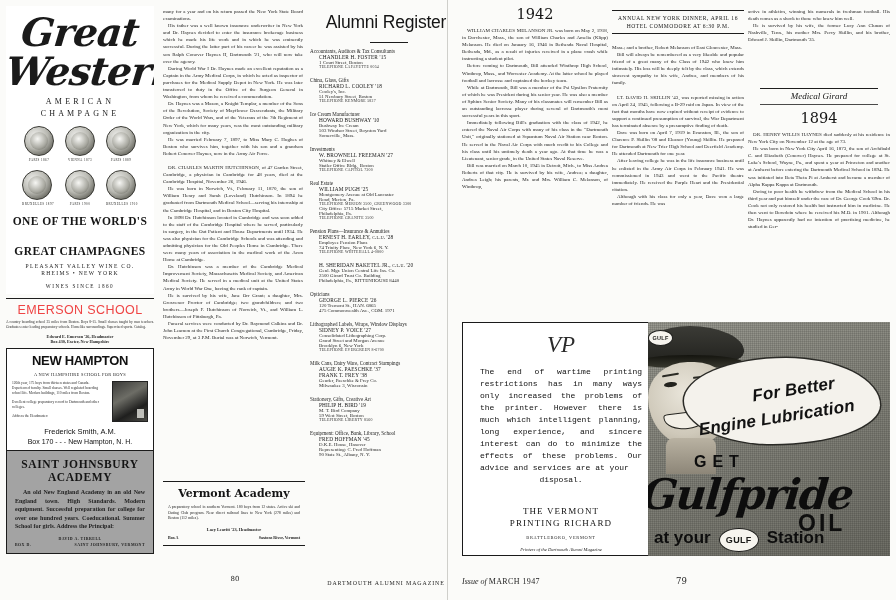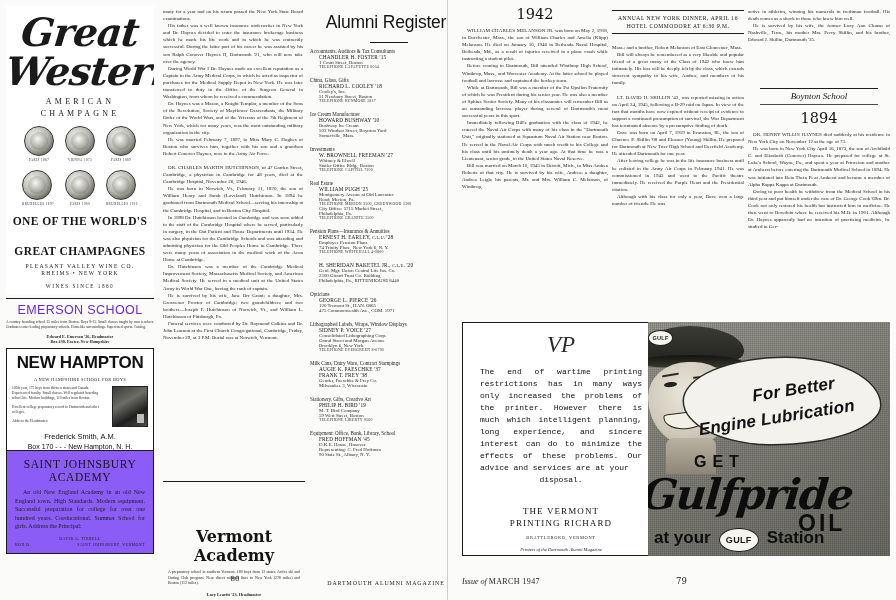--- a/index.html
+++ b/index.html
@@ -89,33 +89,33 @@
   .gw-b4 { font-size: 5.6px; letter-spacing: 1.3px; margin-top: 1px; color: #1c1c1c; }
   .gw-b5 { font-size: 5.2px; letter-spacing: 1.5px; margin-top: 7px; color: #1c1c1c; }
 
   
   .rule-h { border-top: 1.4px solid #1e1e1e; }
   .rule-thin { border-top: .8px solid #4a4a4a; }
 
   #emerson { position: absolute; left: 6px; top: 298px; width: 148px; }
   #emerson .hdr {
     text-align: center; font-family: "Liberation Sans", sans-serif;
-    font-size: 12.5px; letter-spacing: .4px; color: #6d28d9; margin-top: 4px;
+    font-size: 12.5px; letter-spacing: .4px; color: #ef4444; margin-top: 4px;
   }
   #emerson .body {
     font-size: 3.6px; line-height: 1.35; text-align: justify; margin-top: 3px; color: #2a2a2a;
   }
   #emerson .sig { text-align: center; font-size: 4.2px; margin-top: 4px; color: #1f1f1f; font-weight: bold; }
   #emerson .sig2 { text-align: center; font-size: 4.2px; color: #1f1f1f; font-weight: bold; }
 
   #newhampton { position: absolute; left: 6px; top: 348px; width: 148px;
     border: 1.3px solid #1c1c1c; padding: 4px 5px 5px 5px; background:#fff; }
   #nh-title {
     text-align: center; font-family: "Liberation Sans", sans-serif;
-    font-weight: bold; font-size: 17px; letter-spacing: -.3px; color: #111;
+    font-weight: bold; font-size: 13px; letter-spacing: -.3px; color: #111;
   }
   #nh-sub { text-align: center; font-size: 4.4px; letter-spacing: .35px; margin-top: 4px; color: #222; }
   #nh-flex { display: flex; gap: 4px; margin-top: 4px; }
   #nh-left { flex: 1; font-size: 3.6px; line-height: 1.4; color: #2a2a2a; }
   #nh-photo {
     width: 36px; height: 41px;
     background: linear-gradient(150deg,#3a3a38 0%, #6d6d66 38%, #1f1f1e 70%, #4b4b46 100%);
     border: .7px solid #222;
     position: relative;
   }
@@ -123,36 +123,36 @@
     content: ""; position: absolute; right: 3px; bottom: 3px;
     width: 7px; height: 9px; background: #d8d8d2; opacity: .85;
   }
   #nh-addr { font-size: 3.6px; margin-top: 4px; color: #2a2a2a; }
   #nh-name { text-align: center; font-family: "Liberation Sans", sans-serif;
     font-size: 7.5px; margin-top: 5px; color: #111; }
   #nh-box { text-align: center; font-family: "Liberation Sans", sans-serif;
     font-size: 7px; margin-top: 2px; color: #111; }
 
   #sja { position: absolute; left: 6px; top: 450px; width: 148px;
-    border: 1.3px solid #1c1c1c; padding: 7px 8px 6px 8px; background:#8b5cf6; }
+    border: 1.3px solid #1c1c1c; padding: 7px 8px 6px 8px; background:#a3a3a3;font-weight:bold; }
   #sja-t1, #sja-t2 { text-align: center; font-size: 11.5px; letter-spacing: .6px; color: #141414; }
   #sja-t2 { margin-top: 1px; }
   #sja-body { font-size: 6.0px; line-height: 1.42; text-align: justify;
     text-indent: 8px; margin-top: 5px; color: #1f1f1f; }
   #sja-sig { text-align: center; font-size: 3.9px; letter-spacing: .5px; margin-top: 6px; color: #222; }
   #sja-row { display: flex; justify-content: space-between; font-size: 3.9px;
     letter-spacing: .5px; margin-top: 2px; color: #222; }
 
   
   #col2 { left: 163px; top: 8px; width: 140px; }
   #vermont-acad { position: absolute; left: 163px; top: 481px; width: 142px;
     border-top: 1.4px solid #1b1b1b; border-bottom: 1.4px solid #1b1b1b;
     padding: 5px 5px 5px 5px; }
   #va-title { text-align: center; font-family: "DejaVu Serif", serif;
-    font-weight: bold; font-size: 16px; color: #141414; margin-top: 40px; }
+    font-weight: bold; font-size: 11px; color: #141414; }
   #va-body { font-size: 3.9px; line-height: 1.42; text-align: justify;
     margin-top: 5px; color: #252525; }
   #va-name { text-align: center; font-size: 4.3px; font-weight: bold; margin-top: 5px; color: #1c1c1c; }
   #va-row { display: flex; justify-content: space-between; font-size: 4.1px;
     font-weight: bold; margin-top: 3px; color: #1c1c1c; }
 
   
   #ar-head {
     position: absolute; left: 312px; top: 12px; width: 148px;
     text-align: center;
@@ -584,21 +584,21 @@
     <p>Although with his class for only a year, Dave won a large number of friends. He was</p>
   </div>
 
   <div class="col" id="col6">
     <p class="noind">active in athletics, winning his numerals in freshman football. His death comes as a shock to those who knew him well.</p>
     <p>He is survived by his wife, the former Lucy Ann Clunan of Nashville, Tenn., his mother Mrs. Percy Skillin, and his brother, Edward J. Skillin, Dartmouth '35.</p>
   </div>
 
   <div id="medschool-wrap">
     <div class="rule-h"></div>
-    <div id="ms-title">Boynton School</div>
+    <div id="ms-title">Medical Girard</div>
     <div class="rule-thin"></div>
   </div>
   <div id="year-1894">1894</div>
 
   <div class="col" id="col6b">
     <p><span class="sc">DR. HENRY WILLIS HAYNES</span><span> died suddenly at his residence in New York City on November 12 at the age of 73.</span></p>
     <p>He was born in New York City April 16, 1873, the son of Archibald C. and Elizabeth (Conover) Haynes. He prepared for college at St. Luke's School, Wayne, Pa., and spent a year at Princeton and another at Amherst before entering the Dartmouth Medical School in 1894. He was initiated into Beta Theta Pi at Amherst and became a member of Alpha Kappa Kappa at Dartmouth.</p>
     <p>Owing to poor health he withdrew from the Medical School in his third year and put himself under the care of Dr. George Cook '69m. Dr. Cook not only restored his health but instructed him in medicine. He then went to Bowdoin where he received his M.D. in 1901. Although Dr. Haynes apparently had no intention of practising medicine, he studied in Ger-</p>
   </div>
 

